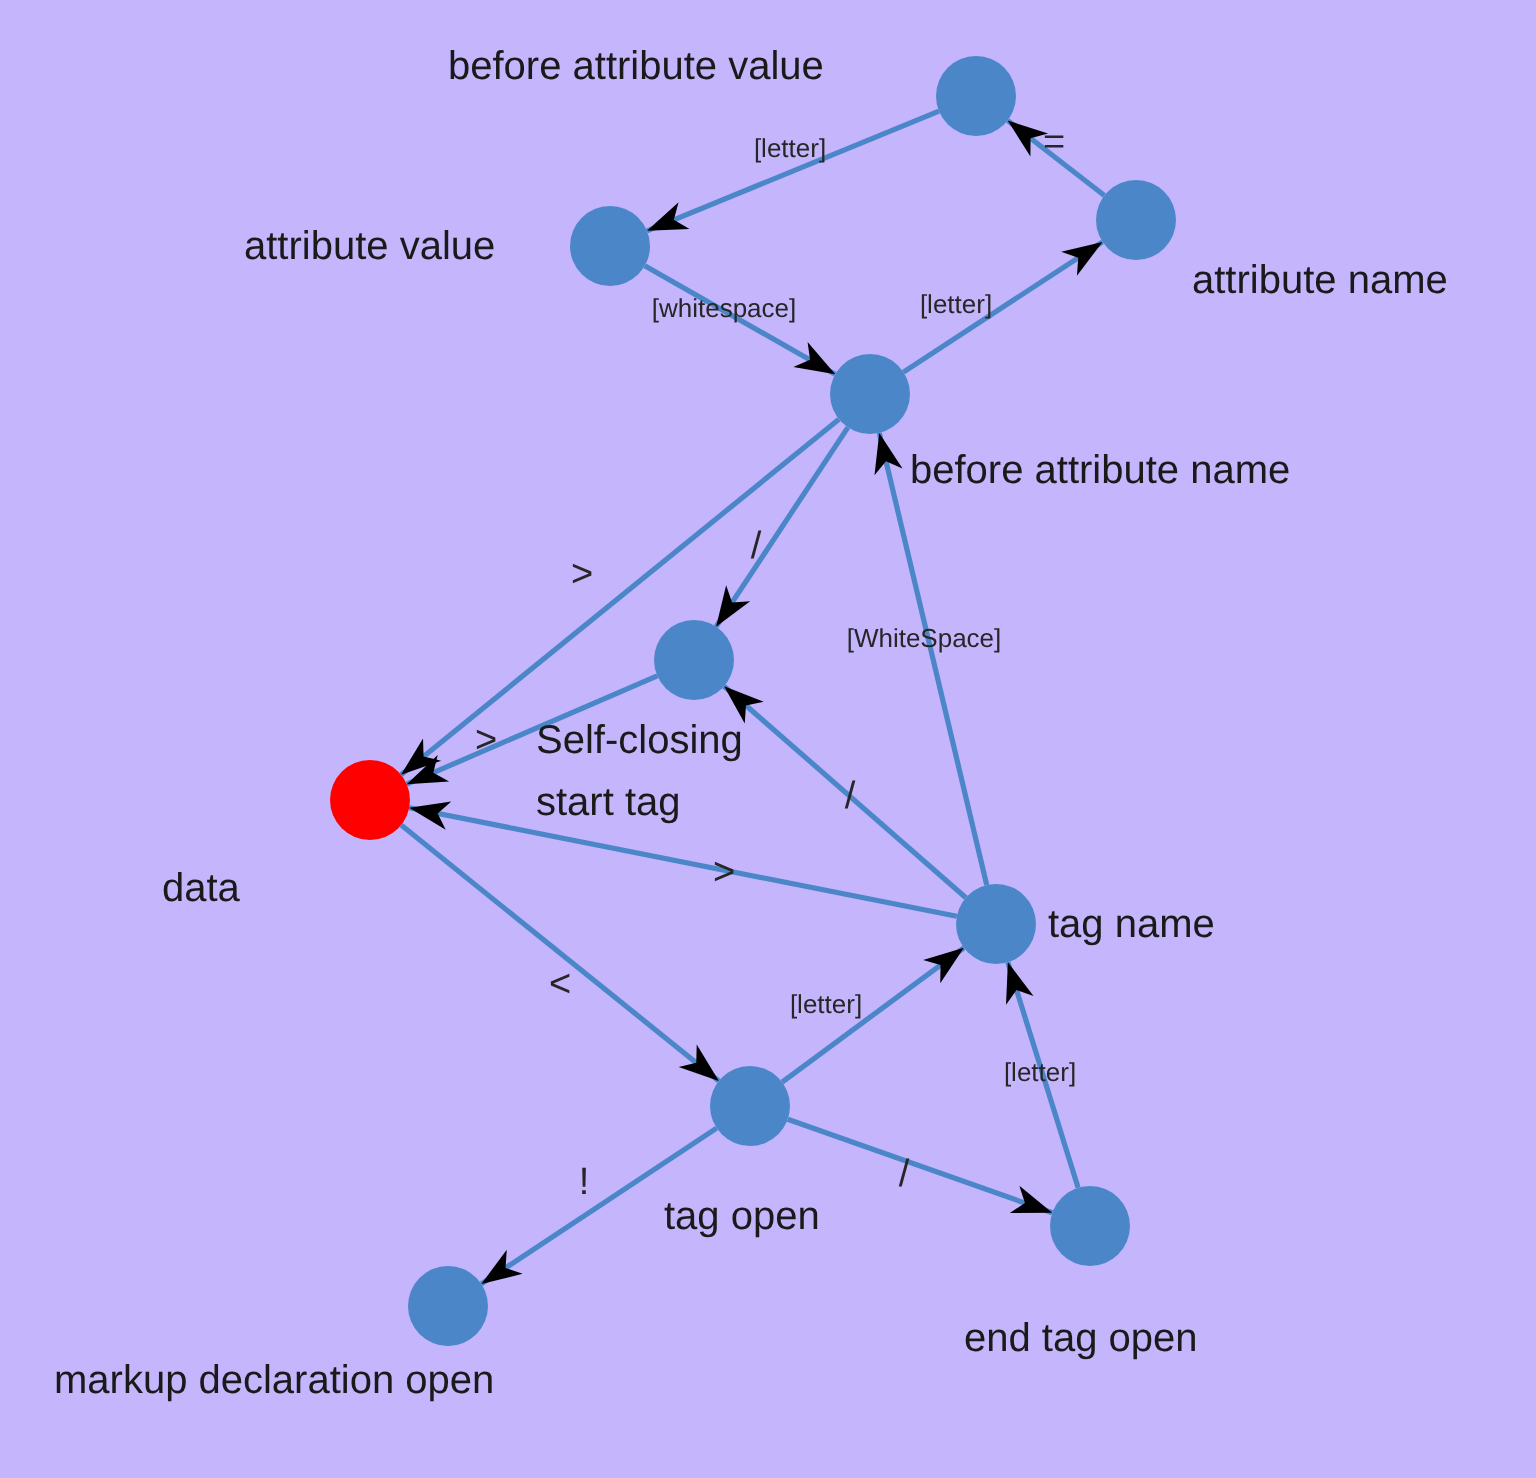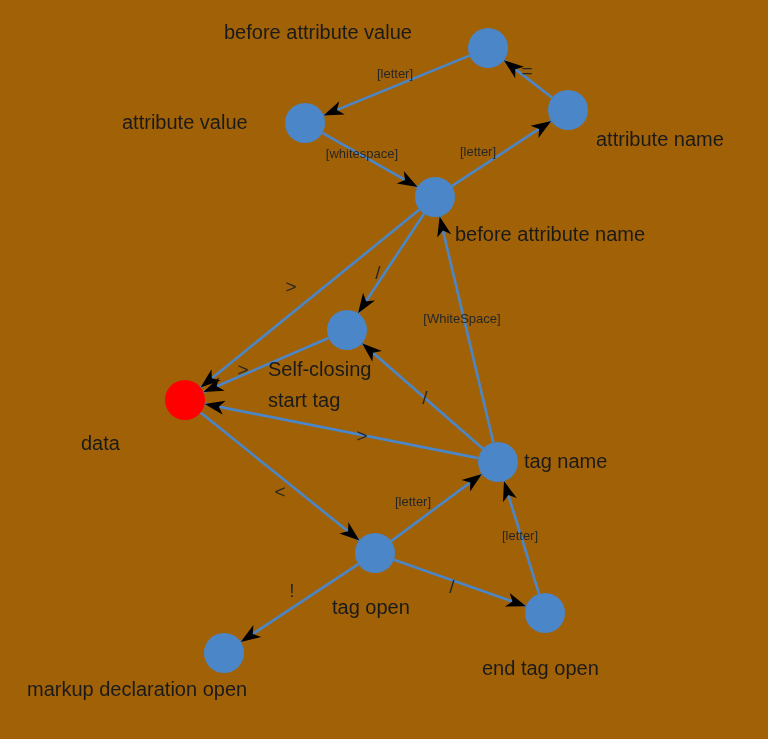--- a/index.html
+++ b/index.html
@@ -4,21 +4,21 @@
 <style>
   html, body {
     margin: 0;
     padding: 0;
     background: #ffffff;
   }
   #canvas-wrap {
     position: relative;
     width: 768px;
     height: 739px;
-    background: #a16207;
+    background: #c4b5fd;
     overflow: hidden;
     font-family: "Liberation Sans", sans-serif;
   }
   svg#graph {
     position: absolute;
     left: 0;
     top: 0;
     width: 768px;
     height: 739px;
     display: block;

